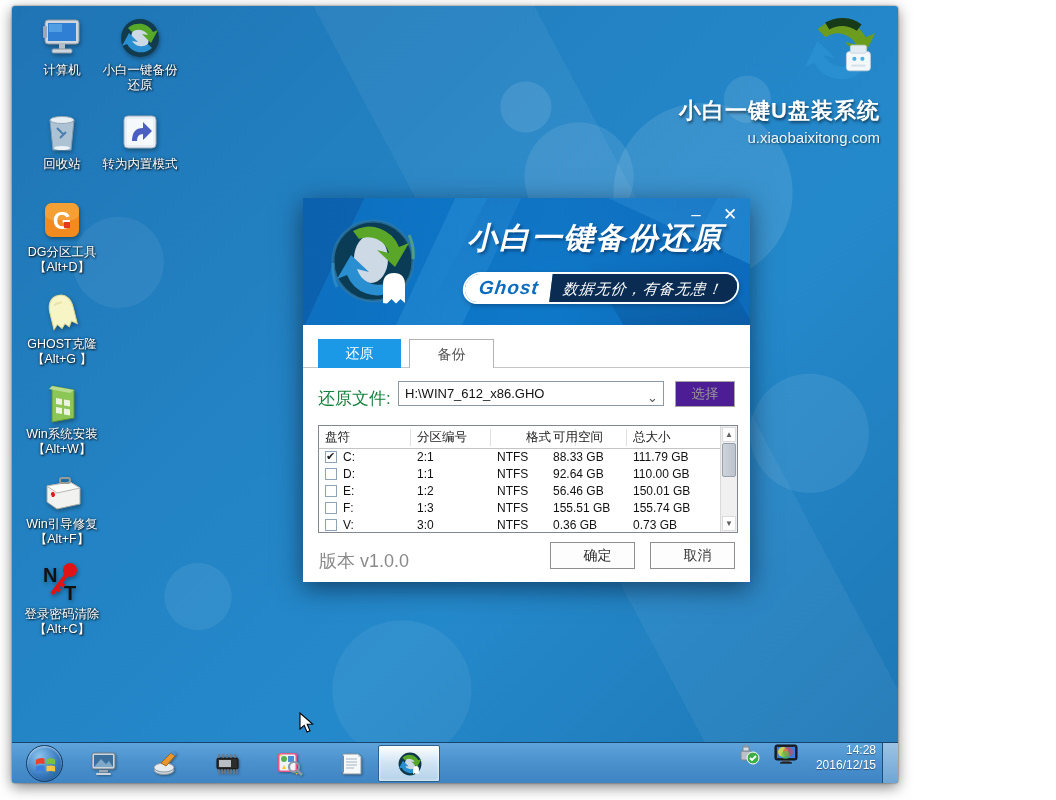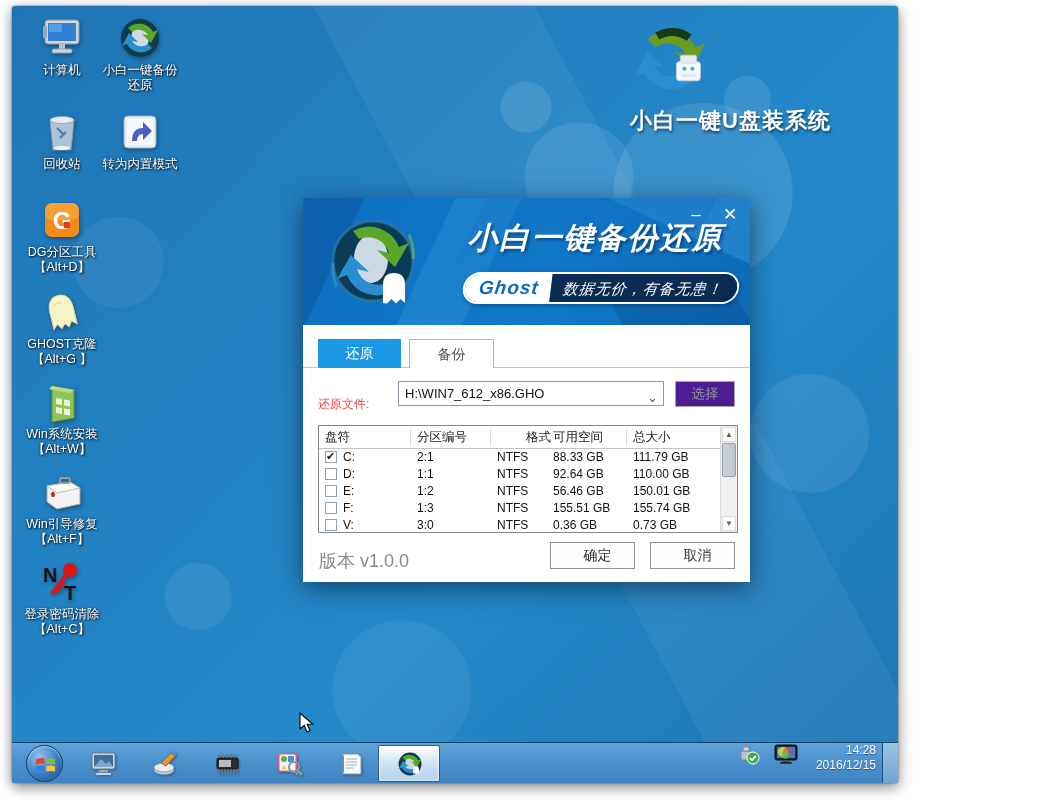--- a/index.html
+++ b/index.html
@@ -24,21 +24,21 @@
   }
 
   
   .dicon { position:absolute; width:96px; text-align:center; cursor:default; }
   .dicon .glyph { width:44px; height:44px; margin:0 auto; display:block;
     filter:drop-shadow(1px 2px 2px rgba(0,0,0,.35)); }
   .dicon .lbl { margin-top:3px; font-size:12.5px; line-height:15px; color:#fff;
     text-shadow:1px 1px 2px rgba(0,0,0,.85), 0 0 3px rgba(0,0,0,.6); }
 
   
-  .brand { position:absolute; top:14px; right:18px; width:250px; text-align:left; }
+  .brand { position:absolute; top:4px; right:18px; width:250px; text-align:right; }
   .brand .logo { width:80px; height:80px; margin:0 auto; }
   .brand .title { font-size:22px; font-weight:bold; color:#fff; letter-spacing:1px;
     text-shadow:1px 2px 3px rgba(0,0,0,.55); margin-top:2px; }
   .brand .url { font-size:15px; color:#eef6fc; text-shadow:1px 1px 2px rgba(0,0,0,.5); margin-top:3px; }
 
   
   .dialog { position:absolute; left:291px; top:192px; width:447px; height:384px;
     background:#fff; box-shadow:0 6px 24px rgba(0,10,30,.55); }
   .banner { position:relative; width:100%; height:127px; overflow:hidden;
     background:linear-gradient(100deg,#0d6fc0 0%, #0e78c8 55%, #0c6ab9 100%); }
@@ -69,21 +69,21 @@
   .tabbar { position:absolute; left:0; top:127px; width:100%; height:43px; background:#fff; }
   .tabbar .underline { position:absolute; left:0; bottom:0; width:100%; height:1px; background:#c6c6c6; }
   .tab { position:absolute; top:14px; height:29px; text-align:center; font-size:14px;
     line-height:28px; cursor:pointer; }
   .tab.active { left:15px; width:83px; background:#1b99e6; color:#fff; }
   .tab.inactive { left:106px; width:85px; background:#fff; color:#555;
     border:1px solid #b3b3b3; border-bottom:none; }
 
   
   .form-row { position:absolute; left:15px; top:183px; width:417px; height:26px; }
-  .ff-label { position:absolute; left:0; top:15px; font-size:12px; color:#ef4444; }
+  .ff-label { position:absolute; left:0; top:6px; font-size:17px; color:#15803d; }
   .combo { position:absolute; left:80px; top:0; width:266px; height:25px;
     border:1px solid #8a99a5; background:#fff; font-size:13px; color:#111;
     line-height:23px; padding:0 22px 0 6px; white-space:nowrap; overflow:hidden; }
   .combo .caret { position:absolute; right:5px; top:4px; color:#555; font-size:13px; }
   .btn-select { position:absolute; right:0; top:0; width:60px; height:26px;
     border:1px solid #a5a5a5; background:#4c1d95; color:#999; font-size:13.5px;
     text-align:center; line-height:24px; cursor:pointer; }
 
   
   .ptable { position:absolute; left:15px; top:227px; width:420px; height:108px;
@@ -249,20 +249,21 @@
       <path d="M34 20 A 36 36 0 0 1 74 22" stroke="#173a18" stroke-width="10" fill="none"></path>
       <g>
         <rect x="58" y="52" width="30" height="24" rx="4" fill="#f4f8fb" stroke="#c3d2dd"></rect>
         <rect x="63" y="44" width="20" height="10" rx="2" fill="#e3ecf2" stroke="#c3d2dd"></rect>
         <circle cx="68" cy="61" r="2.6" fill="#49b2e8"></circle>
         <circle cx="78" cy="61" r="2.6" fill="#49b2e8"></circle>
         <rect x="64" y="68" width="18" height="3" rx="1.5" fill="#d7e2ea"></rect>
       </g>
     </svg>
     <div class="title">小白一键U盘装系统</div>
+    <div class="url">u.xiaobaixitong.com</div>
   </div>
 
   <div class="dialog">
     <div class="banner">
       <div class="poly p1"></div>
       <div class="poly p2"></div>
       <div class="poly p3"></div>
       <div class="poly p4"></div>
 
       <svg class="dlg-logo" viewBox="0 0 100 100">

